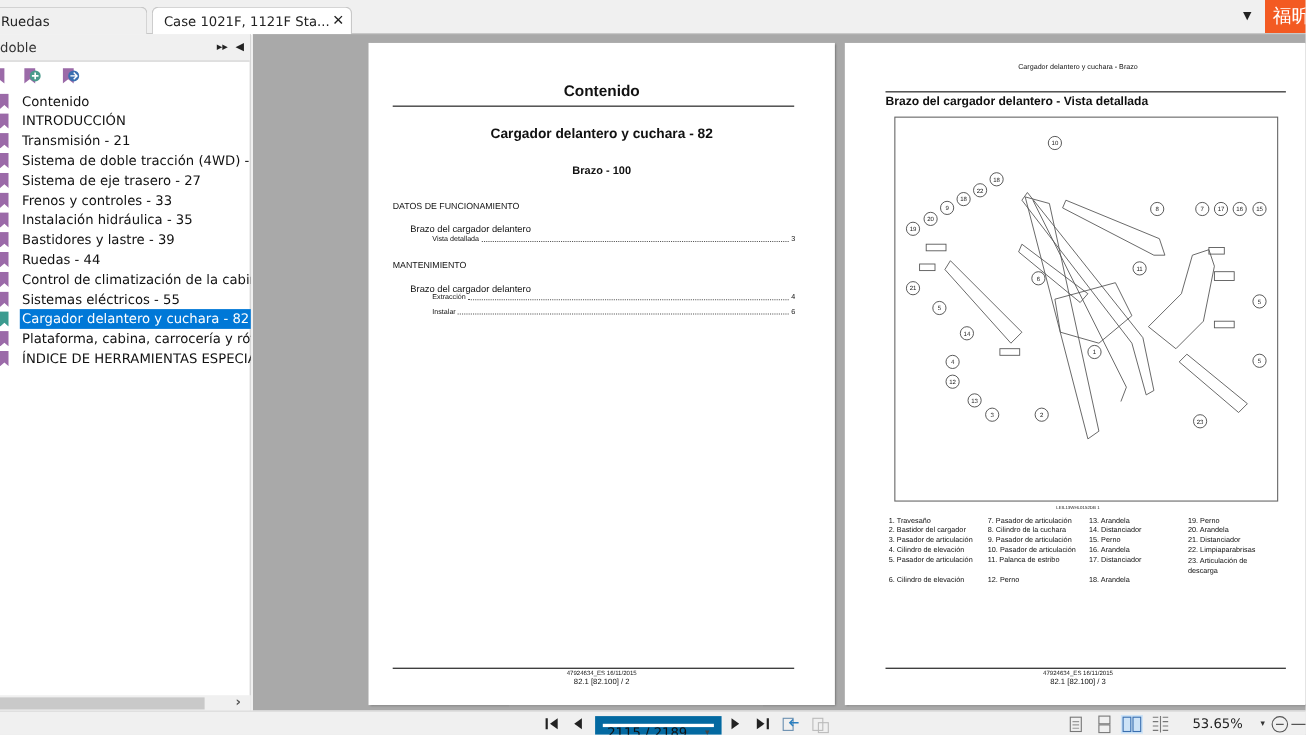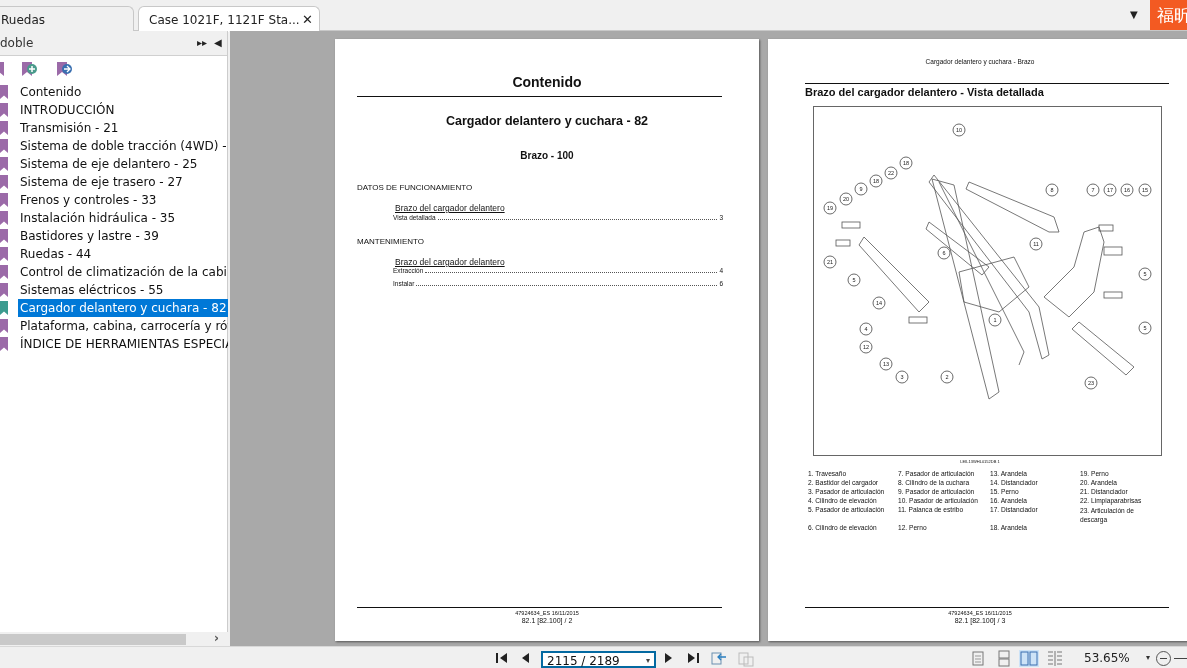--- a/index.html
+++ b/index.html
@@ -38,41 +38,41 @@
   .viewport { position: absolute; left: 230px; top: 31px; width: 957px; height: 615px; background: #a9a9a9; overflow: hidden; }
   .page { position: absolute; top: 8px; background: #fff; box-shadow: 1px 1px 2px #555; font-family: "Liberation Sans", sans-serif; color: #111; }
   .page.left { left: 105px; width: 424px; height: 602px; }
   .page.right { left: 538px; width: 424px; height: 602px; }
 
   .p-title { position: absolute; top: 35px; left: 0; width: 424px; text-align: center; font-size: 14px; font-weight: bold; }
   .p-rule { position: absolute; height: 1px; background: #111; }
   .p-h2 { position: absolute; top: 75px; left: 0; width: 424px; text-align: center; font-size: 12.5px; font-weight: bold; }
   .p-h3 { position: absolute; top: 111px; left: 0; width: 424px; text-align: center; font-size: 10px; font-weight: bold; }
   .p-sec { position: absolute; left: 22px; font-size: 8px; }
-  .p-sub { position: absolute; left: 60px; font-size: 8.5px; text-decoration: underline; }
+  .p-sub { position: absolute; left: 38px; font-size: 8.5px; }
   .p-entry { position: absolute; left: 58px; width: 330px; font-size: 6.5px; height: 9px; display: flex; }
   .p-entry .t { white-space: nowrap; padding-right: 2px; }
   .p-entry .dots { flex: 1; border-bottom: 1px dotted #555; height: 6px; }
   .p-entry .pg { padding-left: 2px; }
   .p-foot1 { position: absolute; top: 569px; left: 0; width: 100%; text-align: center; font-size: 5.5px; }
   .p-foot2 { position: absolute; top: 577px; left: 0; width: 100%; text-align: center; font-size: 7px; }
 
   .r-header { position: absolute; top: 19px; left: 0; width: 424px; text-align: center; font-size: 6.5px; }
   .r-title { position: absolute; top: 47px; left: 37px; font-size: 11px; font-weight: bold; }
   .figure { position: absolute; left: 45px; top: 67px; width: 349px; height: 350px; border: 1px solid #666; }
   .fig-caption { position: absolute; top: 420px; left: 0; width: 100%; text-align: center; font-size: 4px; }
   .legend { position: absolute; top: 431px; left: 40px; width: 370px; font-size: 6.6px; }
   .legend .col { position: absolute; top: 0; }
   .legend .li { height: 9px; white-space: nowrap; }
   .legend .li.gap { margin-top: 9px; }
 
   
   .statusbar { position: absolute; left: 0; top: 646px; width: 1187px; height: 22px; background: #f0f0f0; border-top: 1px solid #d8d8d8; }
   .nav-btn { position: absolute; top: 4px; font-size: 12px; color: #222; height: 16px; line-height: 16px; }
-  .page-box { position: absolute; left: 541px; top: 4px; width: 115px; height: 17px; border: 2px solid #0369a1; background: #fff; font-size: 12px; line-height: 16px; padding-left: 4px; color: #111; }
+  .page-box { position: absolute; left: 541px; top: 4px; width: 115px; height: 17px; border: 7px solid #0369a1; background: #fff; font-size: 12px; line-height: 16px; padding-left: 4px; color: #111; }
   .page-box .dd { position: absolute; right: 4px; top: 0; font-size: 8px; color: #444; }
   .view-btn { position: absolute; top: 3px; width: 20px; height: 17px; }
   .view-btn.active { background: #cde3f7; }
   .zoom-val { position: absolute; left: 1084px; top: 4px; font-size: 12px; color: #222; }
   .zoom-dd { position: absolute; left: 1146px; top: 6px; font-size: 8px; color: #333; }
   .zoom-out { position: absolute; left: 1156px; top: 4px; width: 15px; height: 15px; border: 1px solid #555; border-radius: 50%; }
   .zoom-out::after { content: ""; position: absolute; left: 3px; top: 6px; width: 7px; height: 1px; background: #444; }
   .zoom-slider { position: absolute; left: 1174px; top: 11px; width: 13px; height: 1px; background: #444; }
 </style>
 </head>
@@ -129,24 +129,20 @@
           <span class="flag"></span>
           <span class="label">INTRODUCCIÓN</span>
         </li>
       <li class="bm-item">
           <span class="flag"></span>
           <span class="label">Transmisión - 21</span>
         </li>
       <li class="bm-item">
           <span class="flag"></span>
           <span class="label">Sistema de doble tracción (4WD) - 23</span>
-        </li>
-      <li class="bm-item">
-          <span class="flag"></span>
-          <span class="label">Sistema de eje delantero - 25</span>
         </li>
       <li class="bm-item">
           <span class="flag"></span>
           <span class="label">Sistema de eje trasero - 27</span>
         </li>
       <li class="bm-item">
           <span class="flag"></span>
           <span class="label">Frenos y controles - 33</span>
         </li>
       <li class="bm-item">

